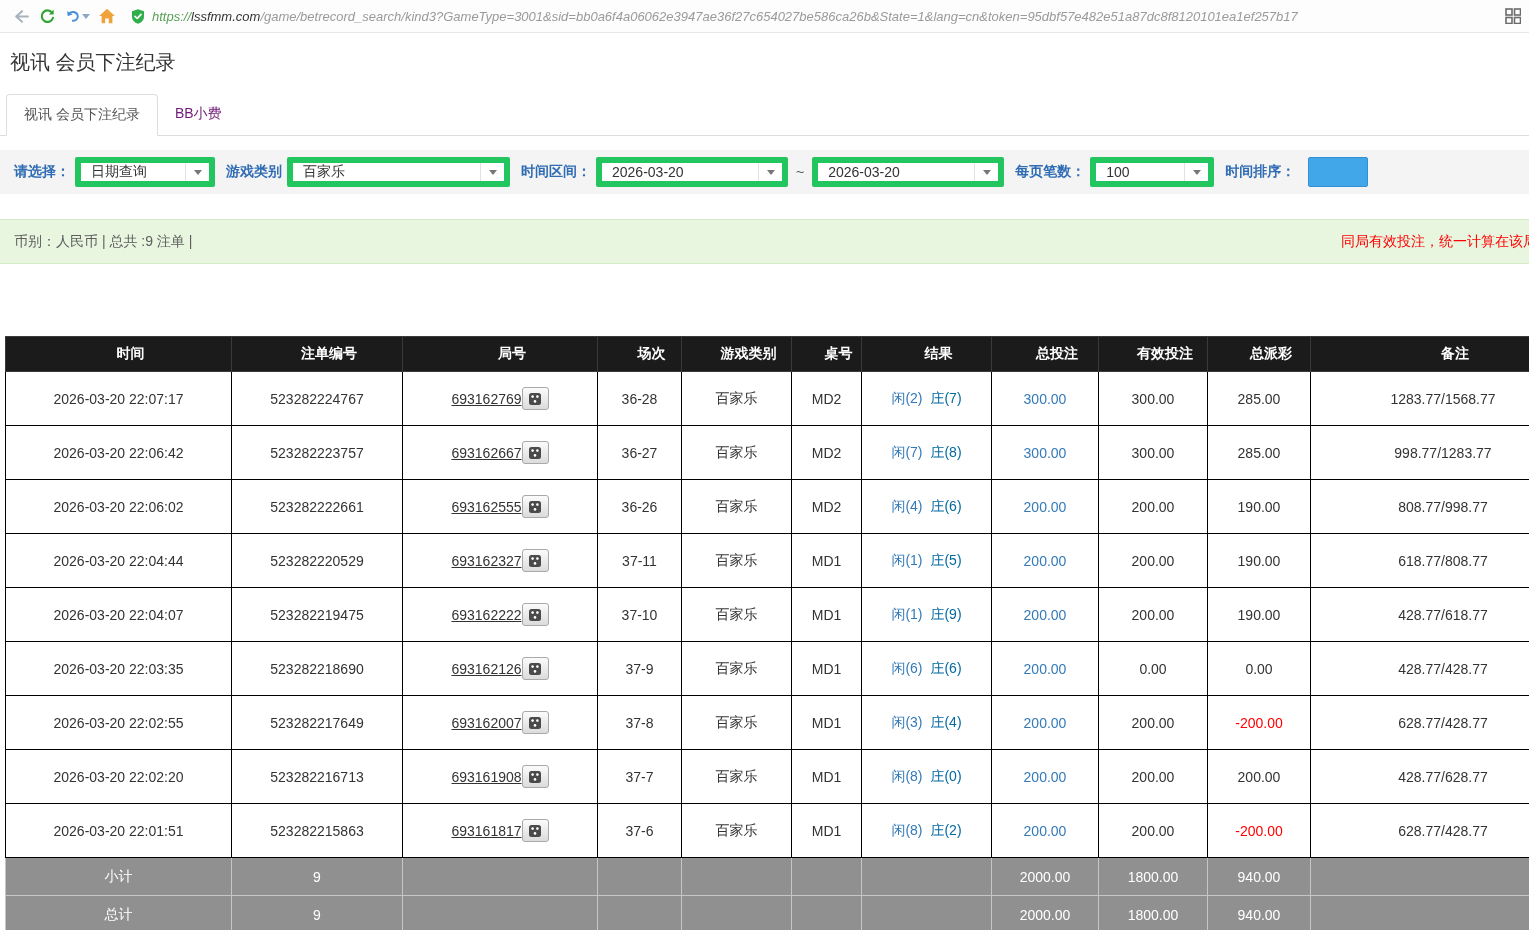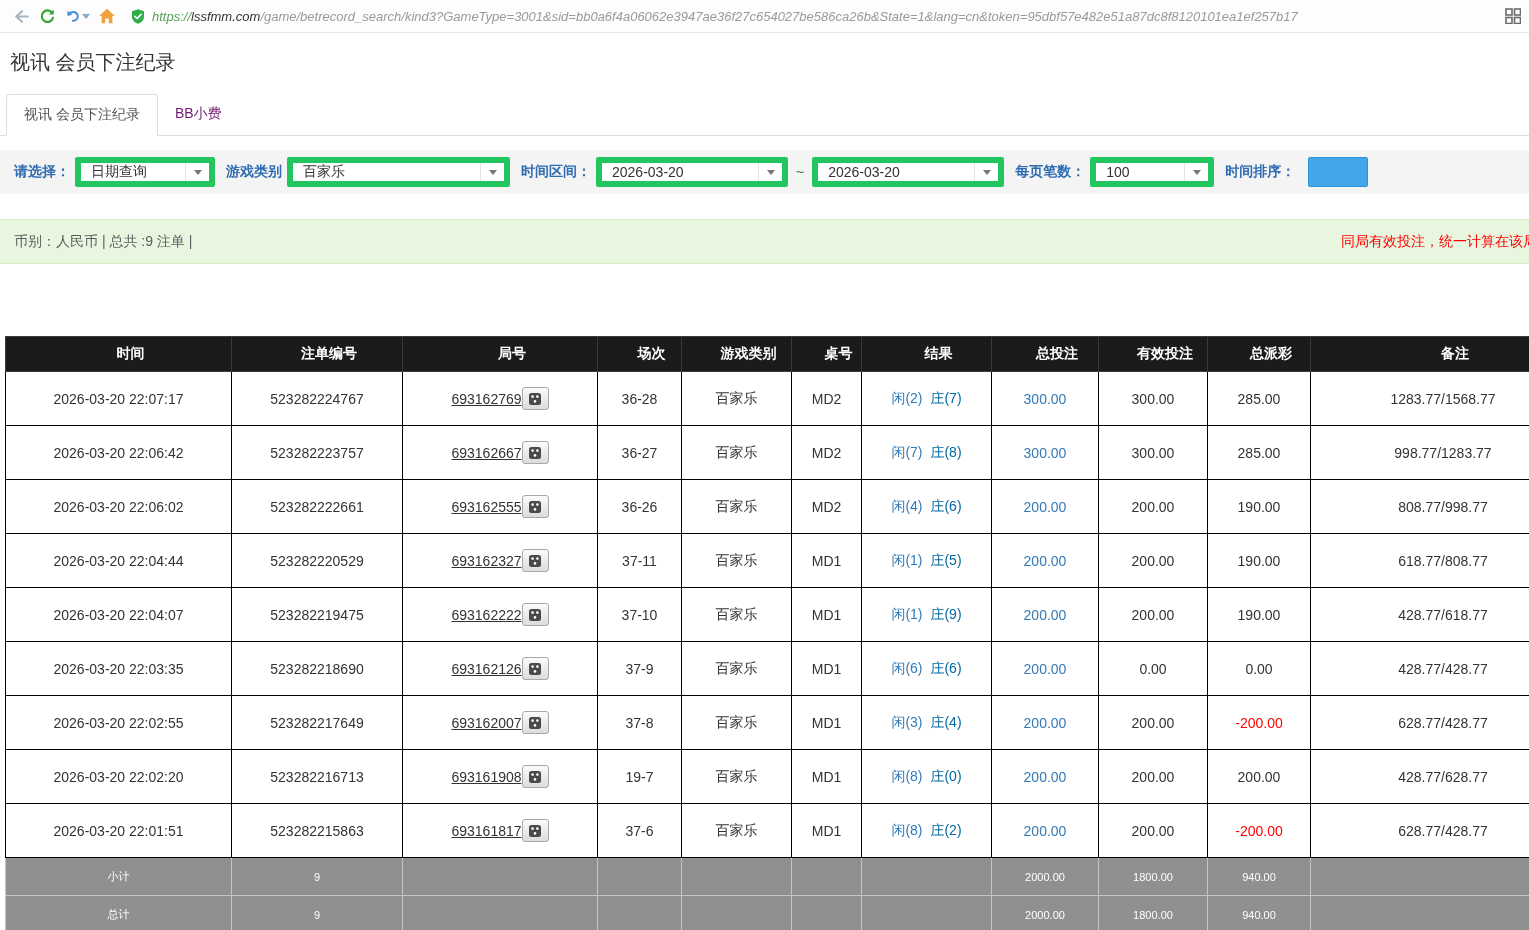--- a/index.html
+++ b/index.html
@@ -63,21 +63,21 @@
   .bet-table tbody.data td { border:1px solid #000; height:54px; text-align:center;
                              font-size:14px; color:#333; background:#fff; }
   .round-wrap { display:inline-flex; align-items:center; gap:0;text-decoration:underline; }
   .dice-btn { display:inline-flex; align-items:center; justify-content:center;
               width:27px; height:23px; background:linear-gradient(#fbfbfb,#dcdcdc);
               border:1px solid #a9a9a9; border-radius:3px; cursor:pointer; }
   .res-player { color:#337ab7; }
   .res-banker { color:#0369a1; margin-left:4px; }
   .link-blue { color:#337ab7; cursor:pointer; }
   .neg { color:#ff0000; }
-  .bet-table tbody.totals td { background:#909090; color:#fff; font-size:11px; height:38px;
+  .bet-table tbody.totals td { background:#909090; color:#fff; font-size:14px; height:38px;
                                border:1px solid #c6c6c6; text-align:center; }
 </style>
 </head>
 <body>
 
 <div class="browser-bar">
   <span class="tool-btn">
     <svg width="17" height="17" viewBox="0 0 16 16">
       <path d="M14 8 H4 M8.5 3 L3 8 L8.5 13" stroke="#a9b4bf" stroke-width="2" fill="none" stroke-linecap="round" stroke-linejoin="round"></path>
     </svg>
@@ -449,21 +449,21 @@
                 <span class="dice-btn">
                   <svg width="14" height="14" viewBox="0 0 14 14">
                     <rect x="1" y="1" width="12" height="12" rx="2.5" fill="#4a4a4a"></rect>
                     <circle cx="4.6" cy="4.6" r="1.3" fill="#fff"></circle>
                     <circle cx="9.4" cy="4.6" r="1.3" fill="#fff"></circle>
                     <circle cx="7" cy="9.4" r="1.3" fill="#fff"></circle>
                   </svg>
                 </span>
               </span>
             </td>
-            <td>19-7</td>
+            <td>37-7</td>
             <td>百家乐</td>
             <td>MD1</td>
             <td>
               <span class="res-player">闲(8)</span>
               <span class="res-banker">庄(0)</span>
             </td>
             <td>
               <span class="link-blue">200.00</span>
             </td>
             <td>200.00</td>

